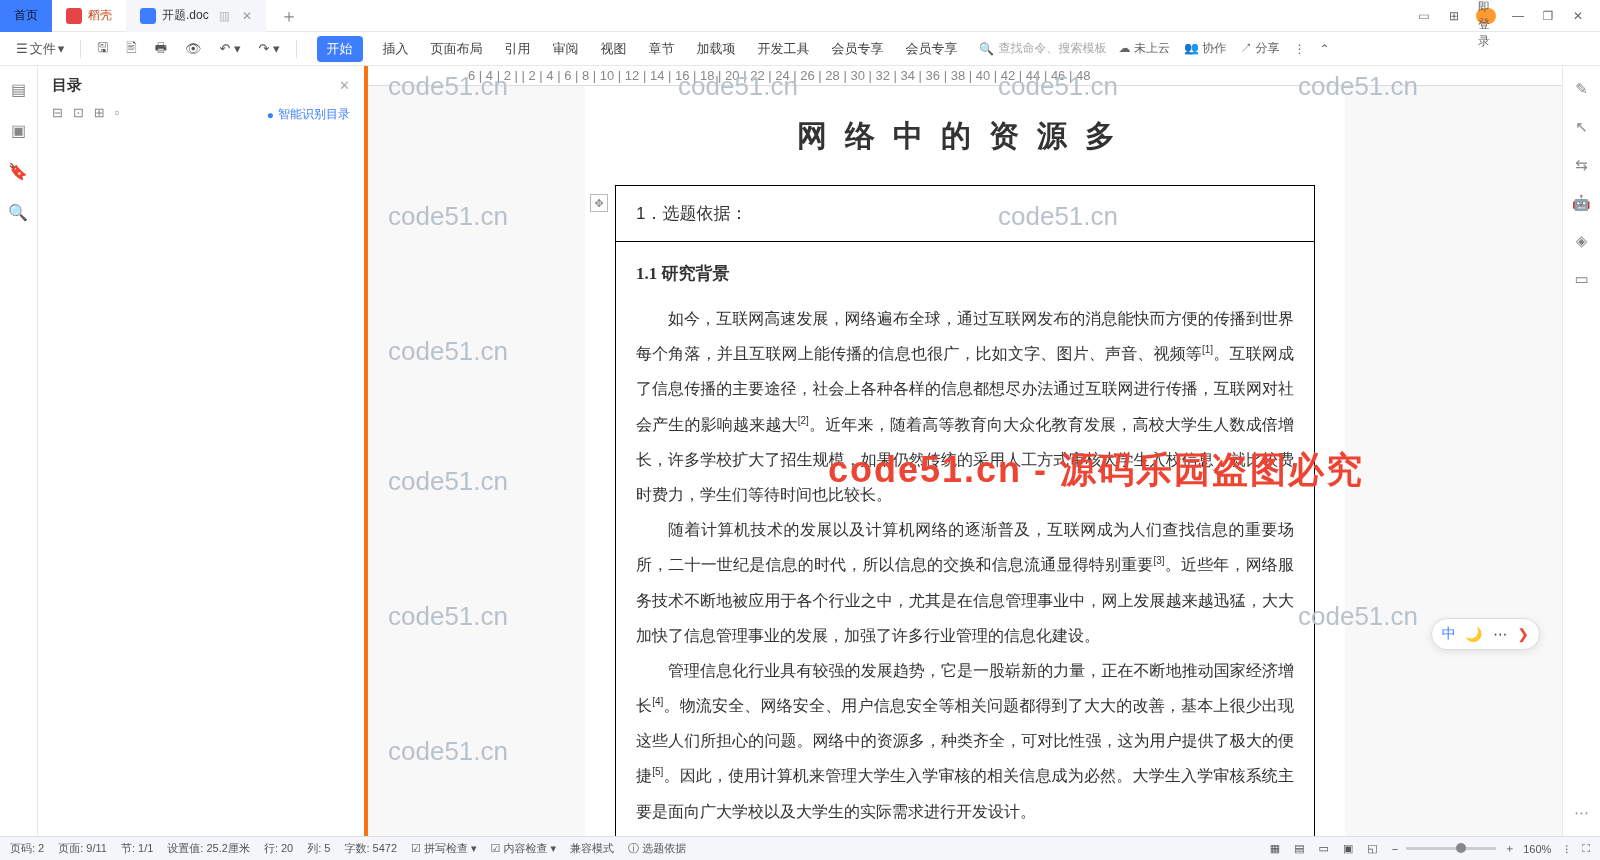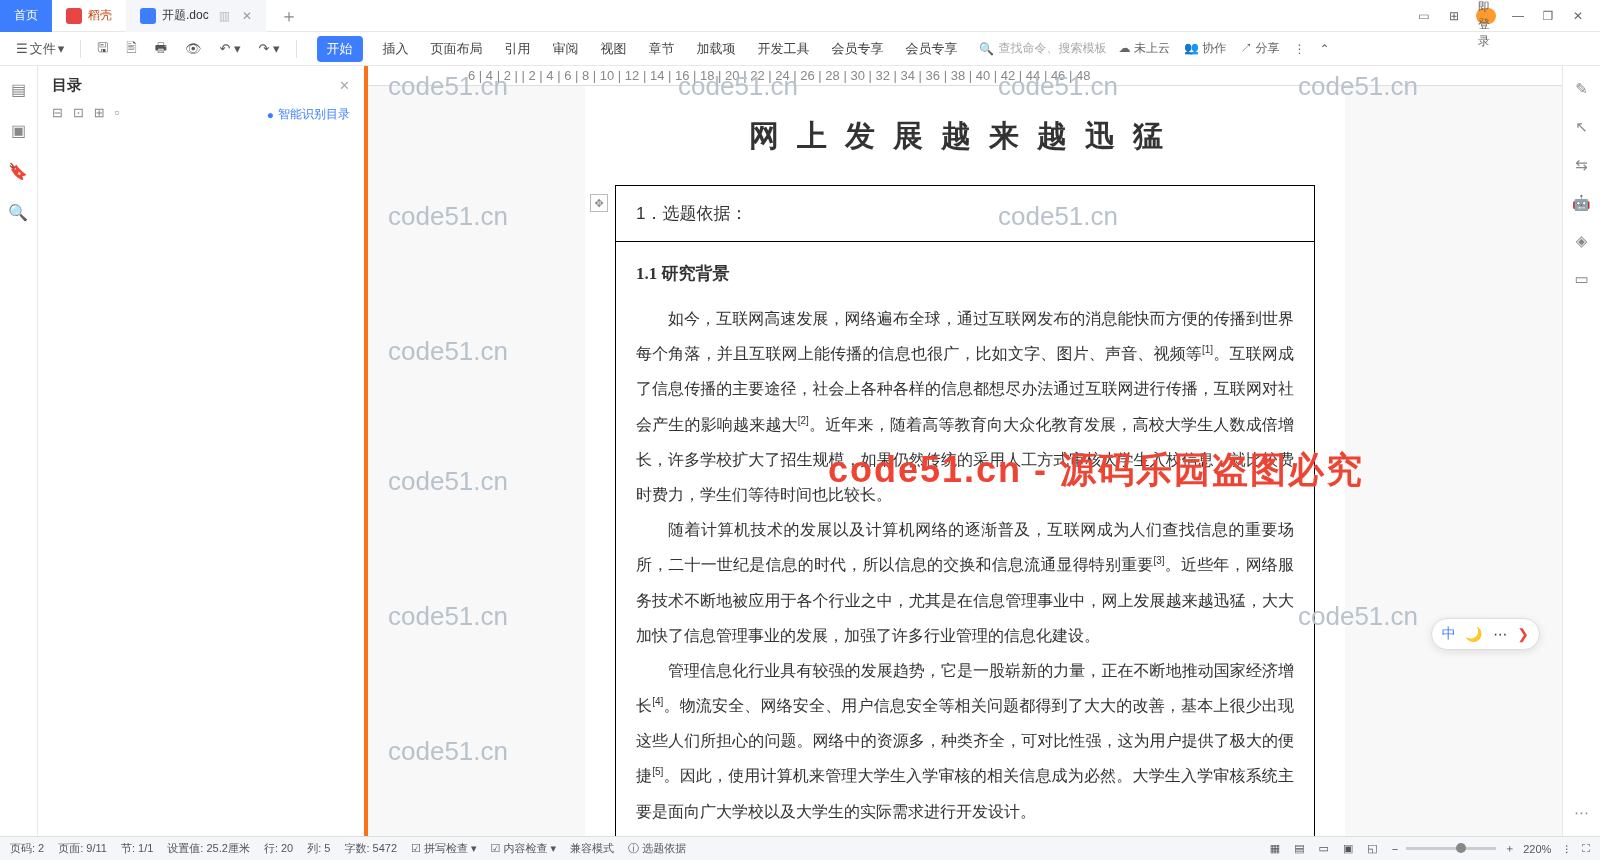--- a/index.html
+++ b/index.html
@@ -1,19 +1,19 @@
 <!DOCTYPE html>
 <html><head>
 <meta charset="utf-8">
 <style>
 *{box-sizing:border-box;margin:0;padding:0;font-family:"Microsoft YaHei","PingFang SC",sans-serif}
 body{background:#fff;width:1600px;height:860px;overflow:hidden;position:relative;font-size:13px;color:#333}
 .titlebar{height:32px;background:#fff;display:flex;align-items:center;border-bottom:1px solid #e8e8e8}
 .tab{height:32px;display:flex;align-items:center;padding:0 14px;font-size:12px;cursor:pointer;position:relative}
-.tab.home{background:#3d7eff;color:#ffffff}
+.tab.home{background:#3d7eff;color:#0f172a}
 .tab.docer{color:#c2410c}
 .tab .ico{width:16px;height:16px;margin-right:6px;border-radius:3px;display:inline-block}
 .tab .ico.red{background:#e64545}
 .tab .ico.blue{background:#3d7eff}
 .tab.active{background:#f4f6fa}
 .tab .split{margin-left:10px;color:#bbb}
 .tab .close{margin-left:12px;color:#999}
 .tab.add{font-size:18px;color:#888}
 .titlebar .spacer{flex:1}
 .winbtns{display:flex;align-items:center;gap:14px;padding:0 14px}
@@ -138,21 +138,21 @@
       <span>⊡</span>
       <span>⊞</span>
       <span>▫</span>
     </div>
     <div class="smart">● <span>智能识别目录</span></div>
   </div>
   <div class="docarea">
     <div class="ruler">6    | 4    | 2    |        | 2    | 4    | 6    | 8    | 10   | 12   | 14   | 16   | 18   | 20   | 22   | 24   | 26   | 28   | 30   | 32   | 34   | 36   | 38   | 40   | 42   | 44   | 46   | 48</div>
     <div class="page">
       <div class="handle">✥</div>
-      <h1>网上发展越来越迅猛</h1>
+      <h1>网络中的资源多</h1>
       <div class="docbox">
         <div class="sec-head">1．选题依据：</div>
         <div class="subhead">1.1 研究背景</div>
         <div class="bodytxt">
           <p><span>如今，互联网高速发展，网络遍布全球，通过互联网发布的消息能快而方便的传播到世界每个角落，并且互联网上能传播的信息也很广，比如文字、图片、声音、视频等</span><span class="sup">[1]</span><span>。互联网成了信息传播的主要途径，社会上各种各样的信息都想尽办法通过互联网进行传播，互联网对社会产生的影响越来越大</span><span class="sup">[2]</span><span>。近年来，随着高等教育向大众化教育发展，高校大学生人数成倍增长，许多学校扩大了招生规模，如果仍然传统的采用人工方式审核大学生入校信息，就比较费时费力，学生们等待时间也比较长。</span></p>
           <p><span>随着计算机技术的发展以及计算机网络的逐渐普及，互联网成为人们查找信息的重要场所，二十一世纪是信息的时代，所以信息的交换和信息流通显得特别重要</span><span class="sup">[3]</span><span>。近些年，网络服务技术不断地被应用于各个行业之中，尤其是在信息管理事业中，网上发展越来越迅猛，大大加快了信息管理事业的发展，加强了许多行业管理的信息化建设。</span></p>
           <p><span>管理信息化行业具有较强的发展趋势，它是一股崭新的力量，正在不断地推动国家经济增长</span><span class="sup">[4]</span><span>。物流安全、网络安全、用户信息安全等相关问题都得到了大大的改善，基本上很少出现这些人们所担心的问题。网络中的资源多，种类齐全，可对比性强，这为用户提供了极大的便捷</span><span class="sup">[5]</span><span>。因此，使用计算机来管理大学生入学审核的相关信息成为必然。大学生入学审核系统主要是面向广大学校以及大学生的实际需求进行开发设计。</span></p>
         </div>
       </div>
     </div>
@@ -202,17 +202,17 @@
   <div class="spacer"></div>
   <span>▦</span>
   <span>▤</span>
   <span>▭</span>
   <span>▣</span>
   <span>◱</span>
   <div class="zoom">
     <span>−</span>
     <div class="bar"></div>
     <span>＋</span>
-    <span>220%</span>
+    <span>160%</span>
   </div>
   <span>⁝</span>
   <span>⛶</span>
 </div>
 
 </body></html>

